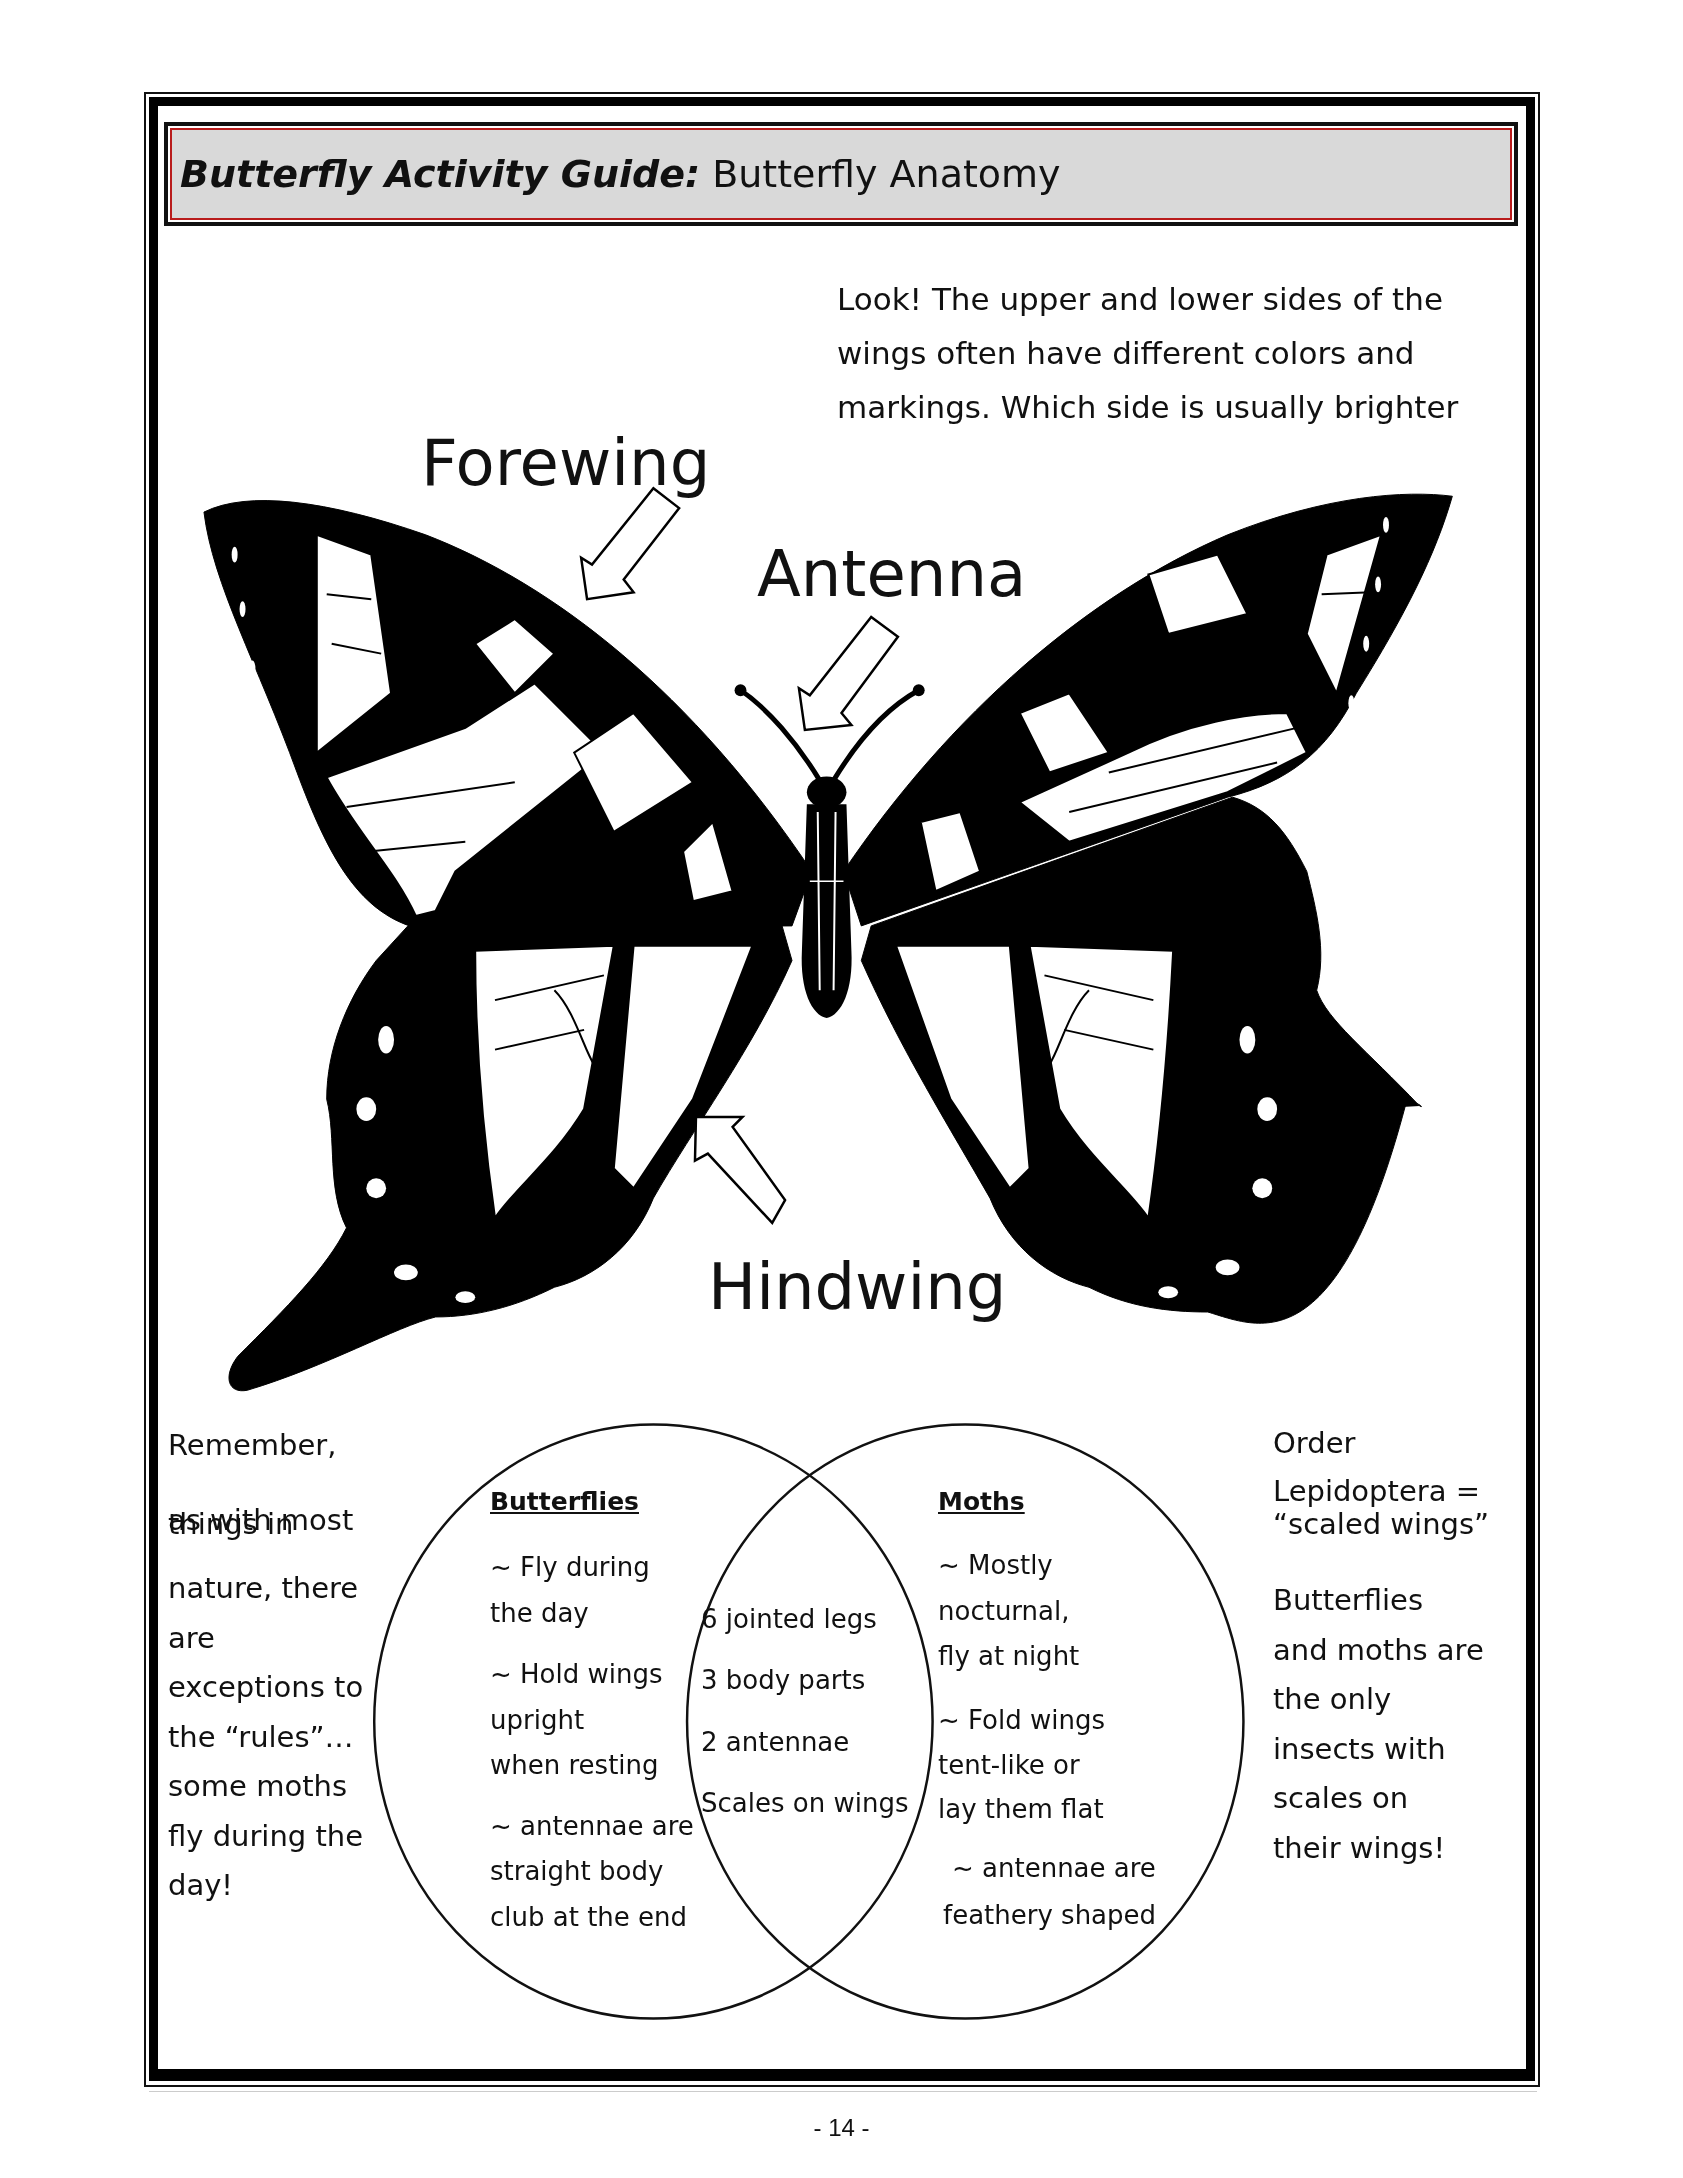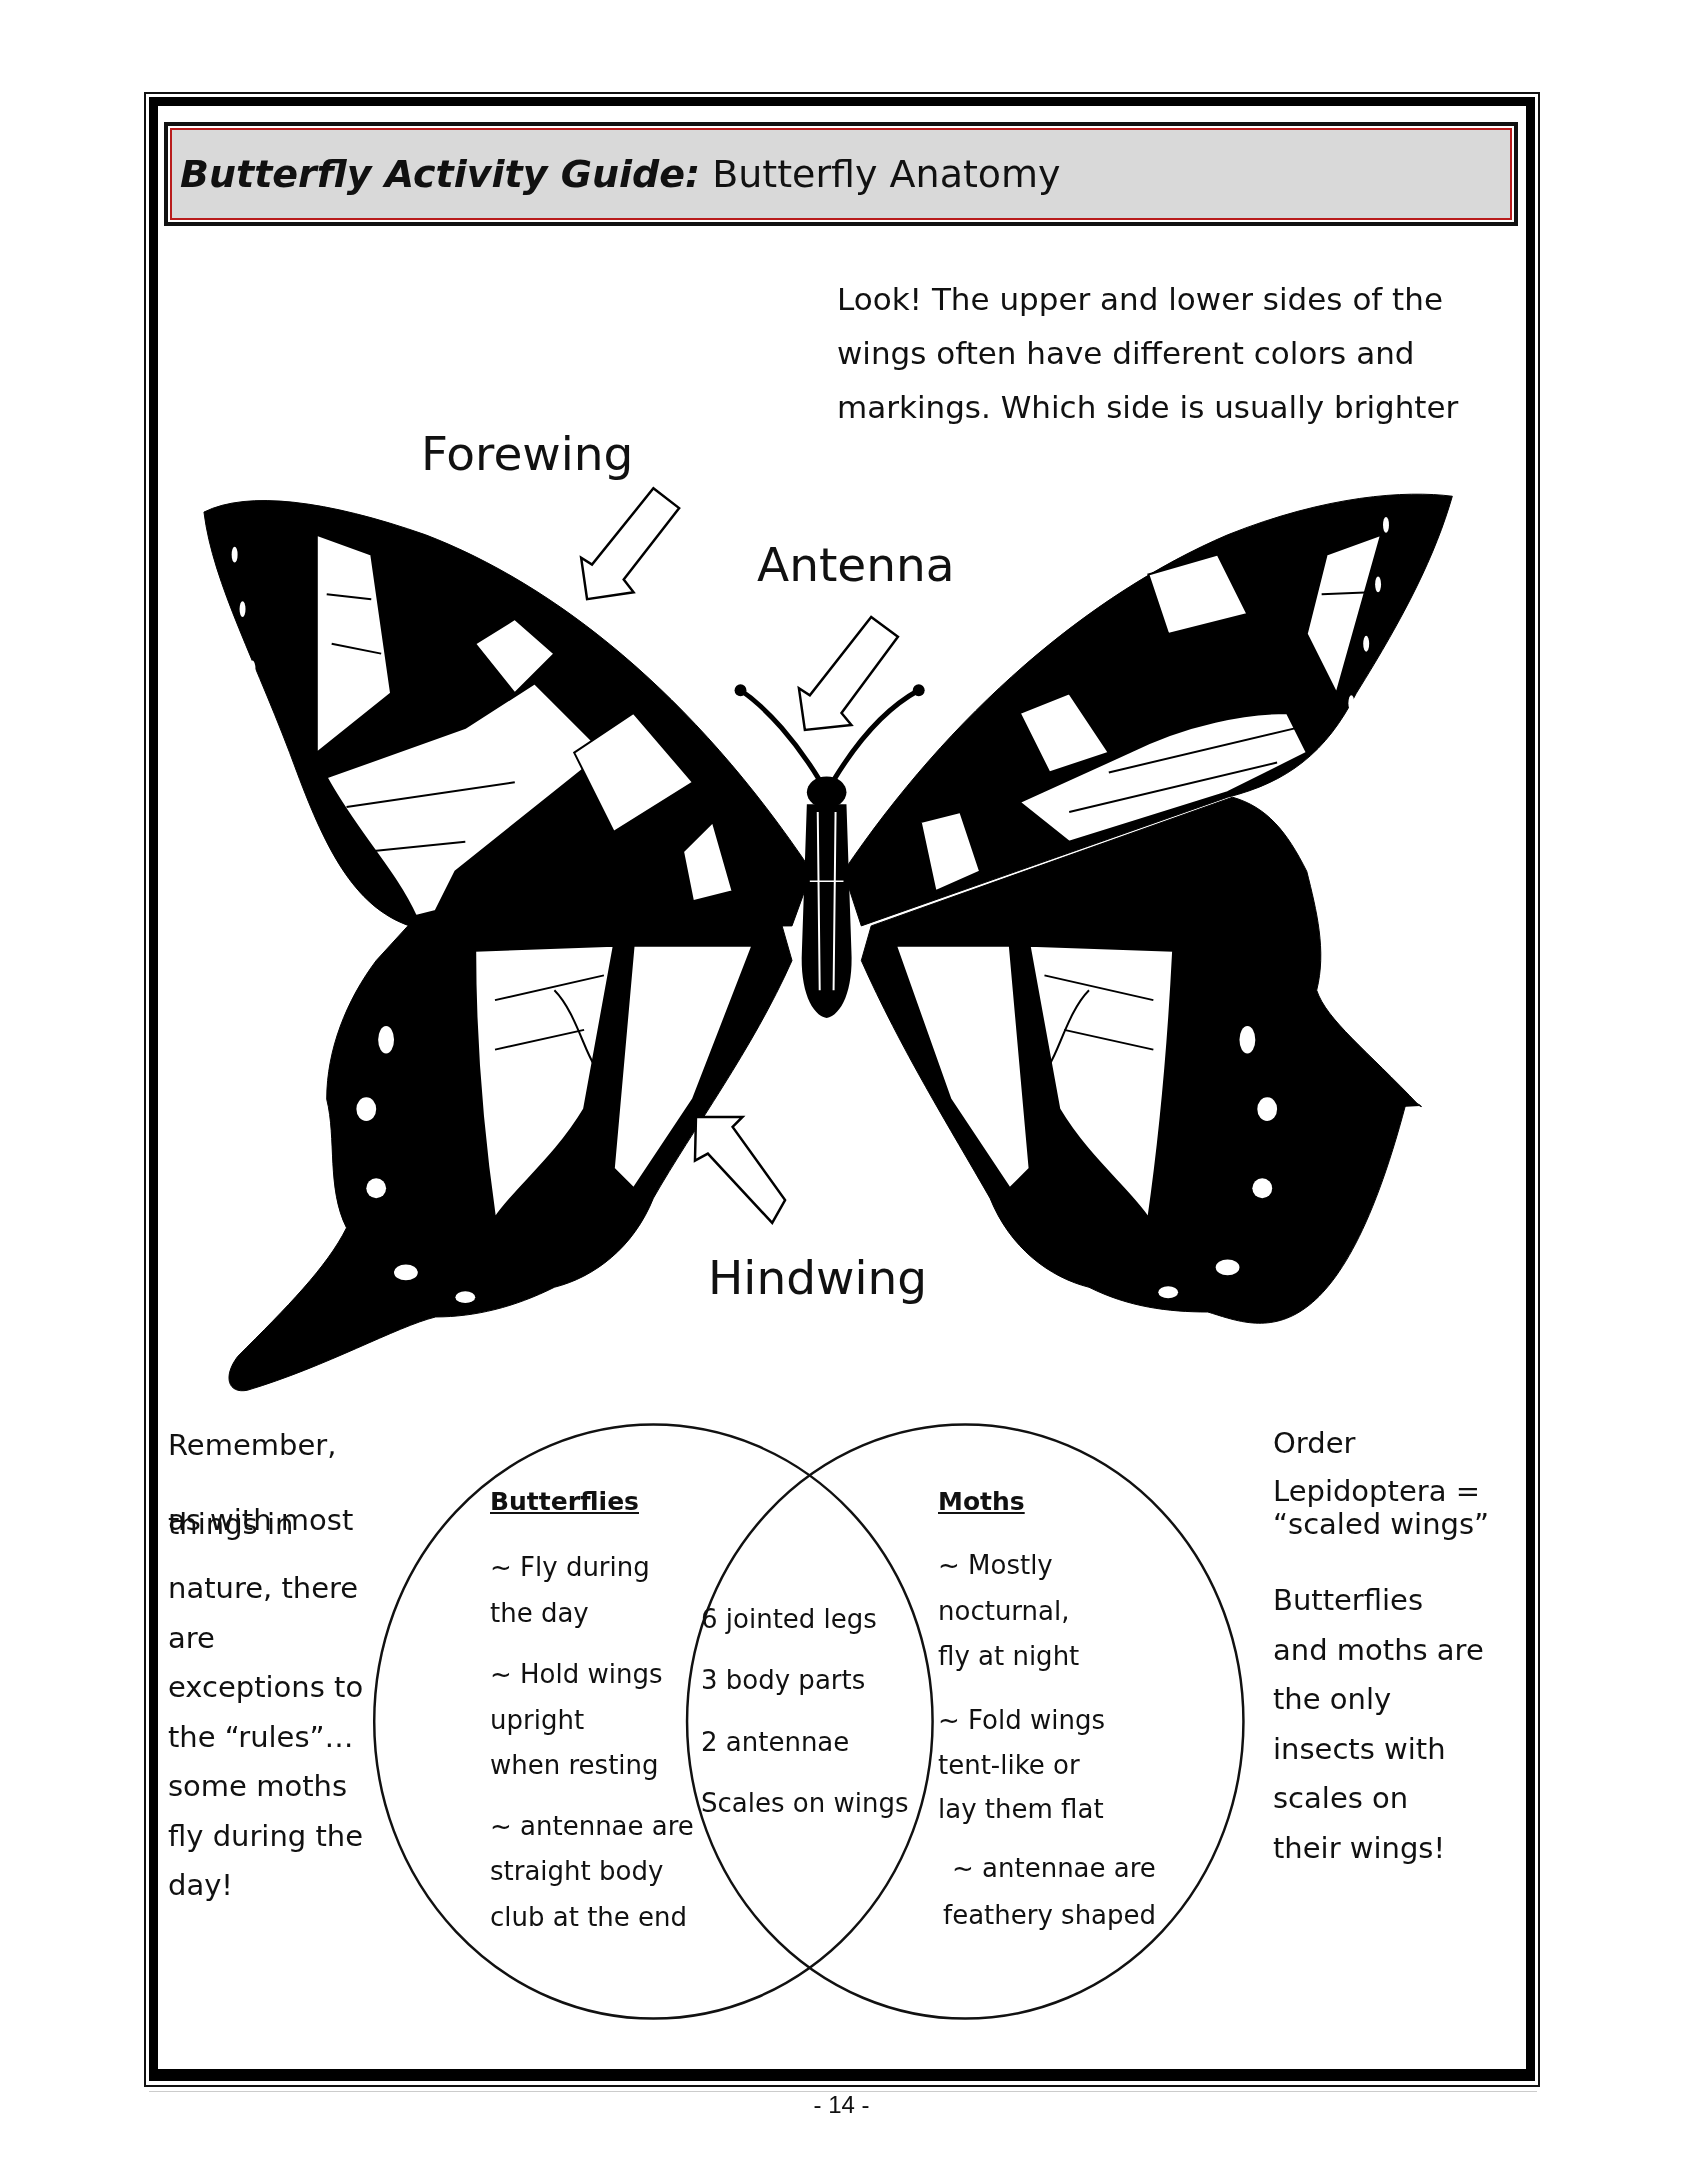--- a/index.html
+++ b/index.html
@@ -14,25 +14,25 @@
   .frame-rule { position: absolute; left: 149px; top: 2091px; width: 1388px; height: 0; border-top: 1px solid #ccc; }
   
   .title-outer { position: absolute; left: 164px; top: 122px; width: 1354px; height: 104px;
                  border: 4px solid #111; box-sizing: border-box; background: #fff; }
   .title-inner { position: absolute; left: 170px; top: 128px; width: 1342px; height: 92px;
                  border: 2px solid #b91c1c; box-sizing: border-box; background: #d9d9d9;
                  display: flex; align-items: center; padding-left: 8px; }
   .title-bold { font-family: "DejaVu Sans", sans-serif; font-weight: bold; font-style: italic; font-size: 38px; }
   .title-reg { font-family: "DejaVu Sans", sans-serif; font-size: 38px; margin-left: 12px; }
   .intro { font-size: 31px; line-height: 54px; }
-  .label-big { font-size: 47px; }
+  .label-big { font-size: 64px; }
   .side { font-size: 29px; }
   .venn-head { font-size: 25px; font-weight: bold; text-decoration: underline; }
   .venn-txt { font-size: 26px; }
-  .pagenum { font-family: "Liberation Sans", sans-serif; font-size: 24px; }
+  .pagenum { font-family: "Liberation Sans", sans-serif; font-size: 24px; margin-top: 23px; }
 </style>
 </head>
 <body>
 
 <div class="frame-outer"></div>
 <div class="frame-thick"></div>
 <div class="frame-rule"></div>
 
 <div class="title-outer"></div>
 <div class="title-inner">

